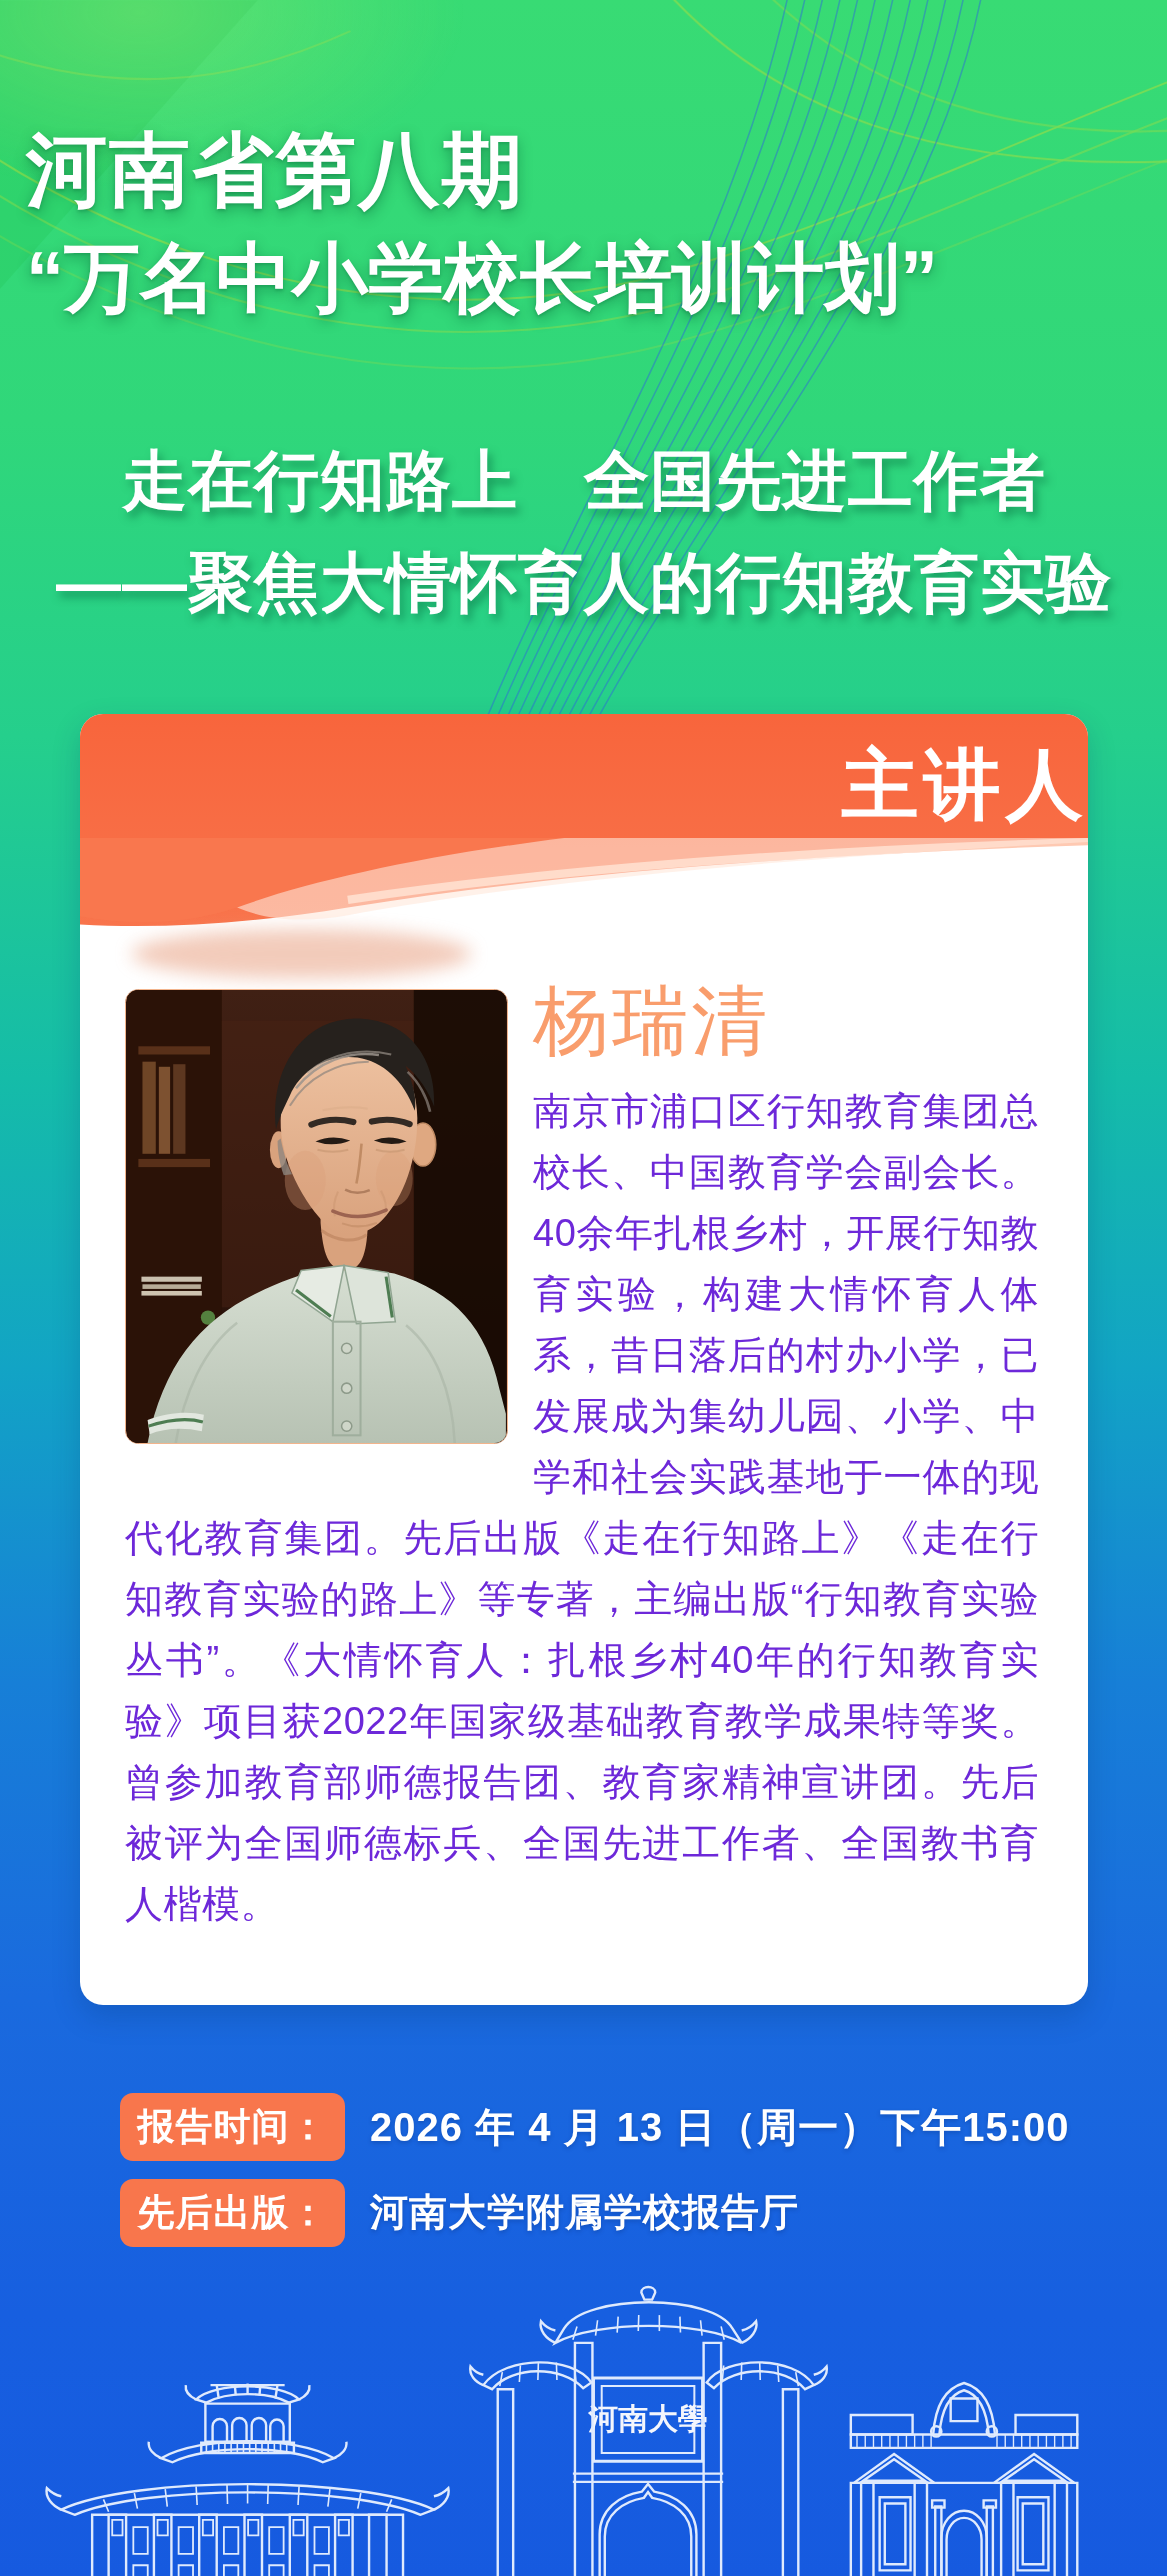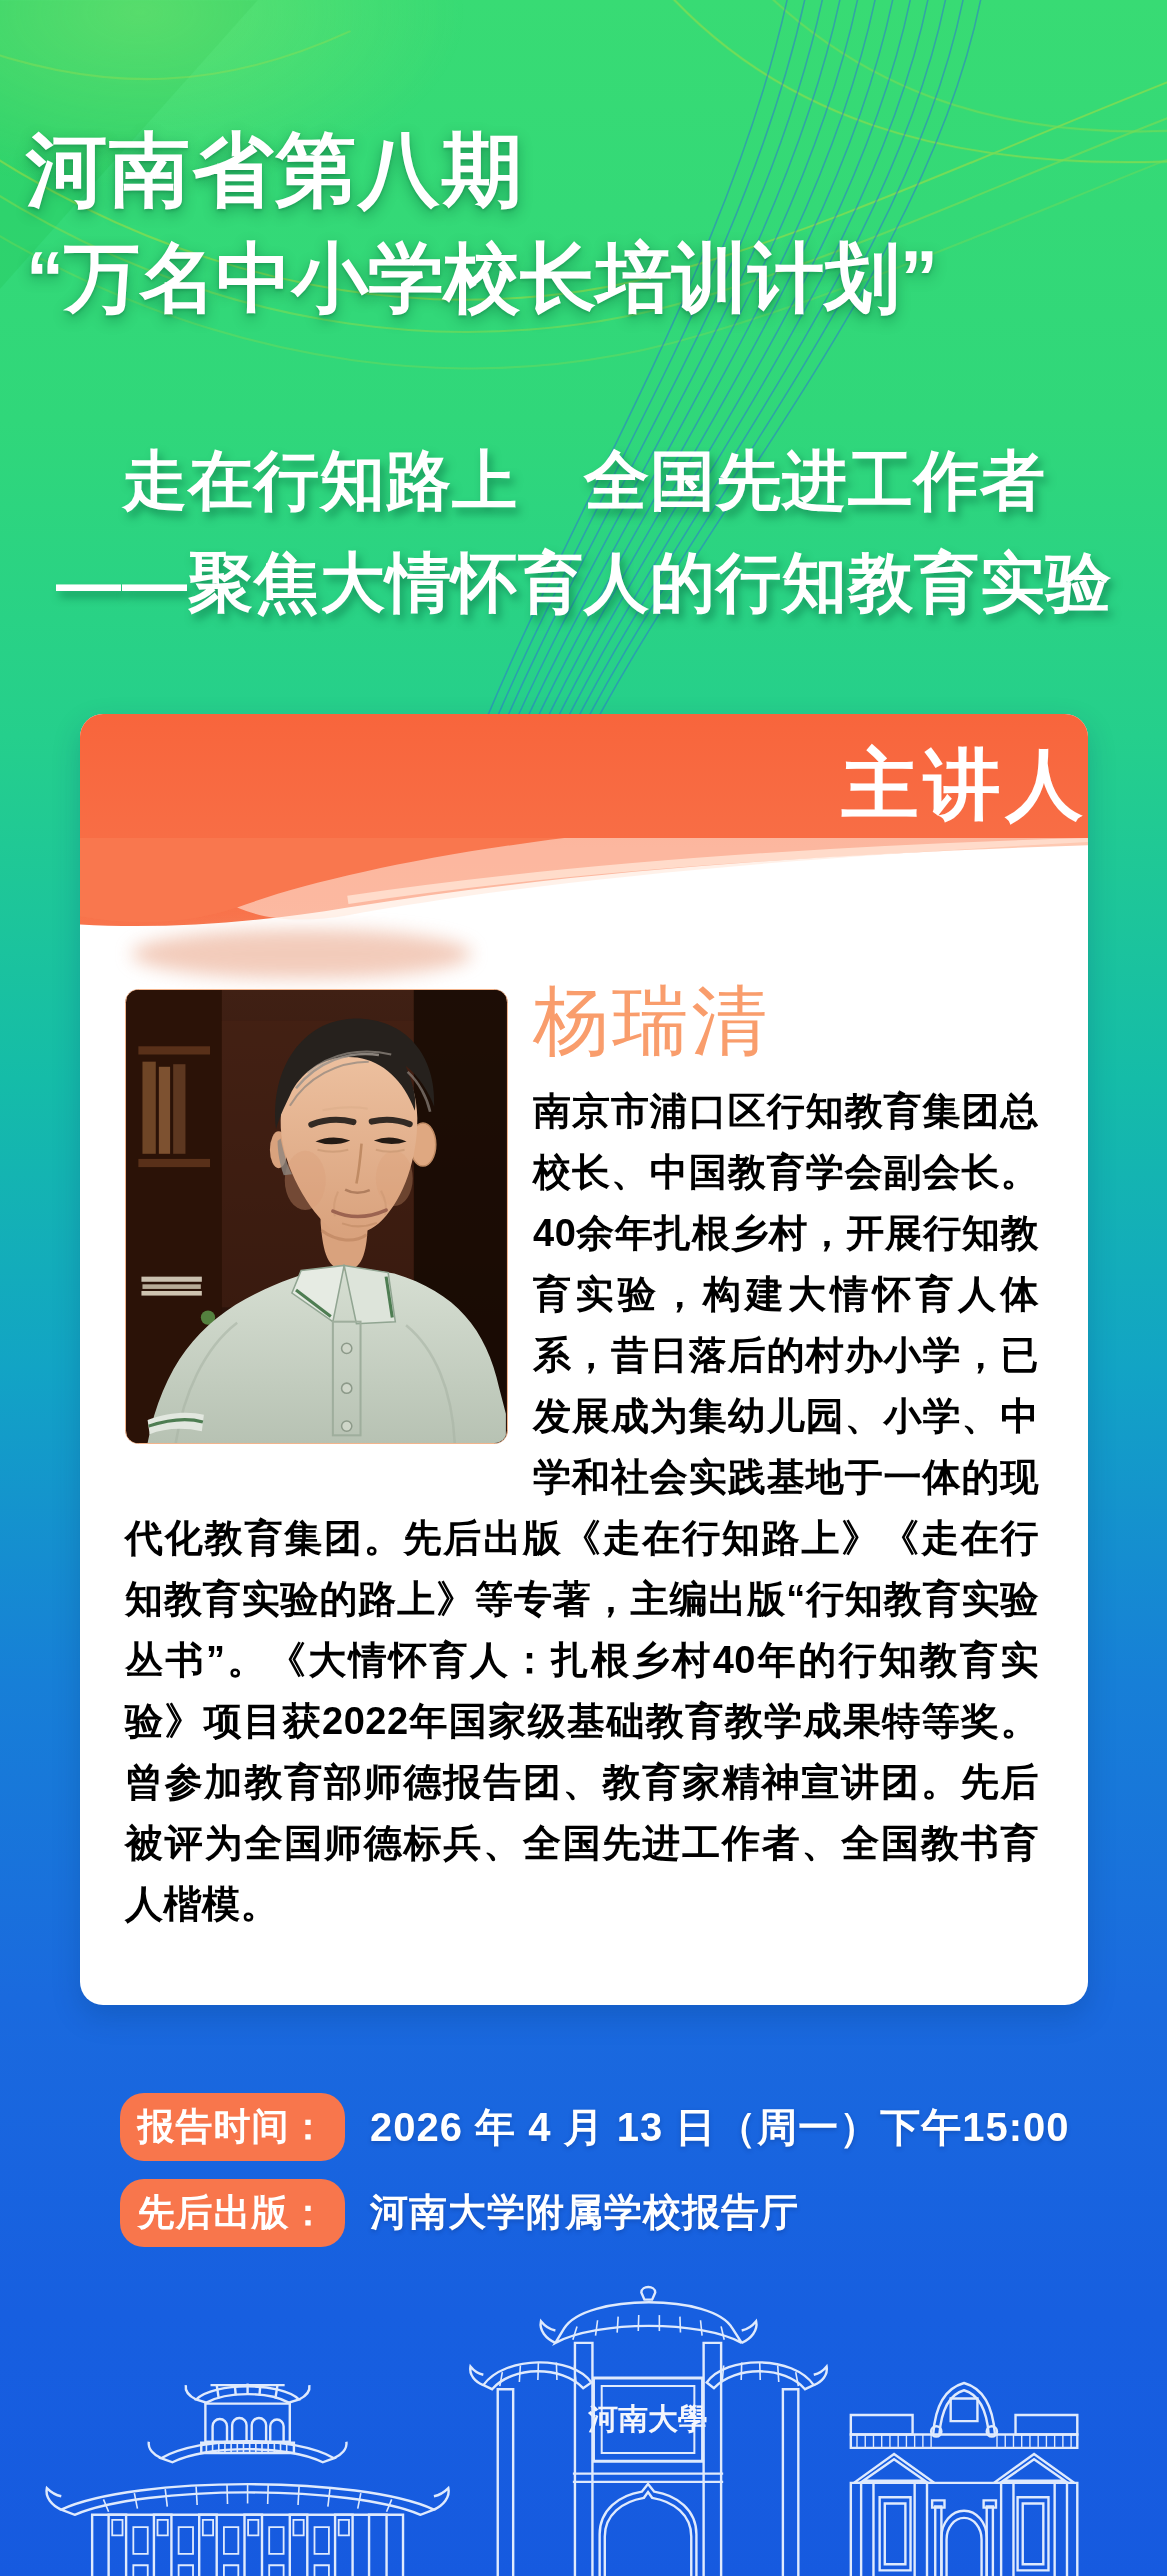--- a/index.html
+++ b/index.html
@@ -30,26 +30,26 @@
     background:linear-gradient(180deg,#f8653c 0%, #f86f47 45%, #f97e55 100%);}
   .card-header-title{position:absolute;top:19.6px;width:100%;text-align:right;
     color:#ffffff;font-size:77px;font-weight:900;letter-spacing:5.2px;}
   .swoosh{position:absolute;left:0;bottom:0;width:100%;height:206px;display:block;}
   .card-content{position:absolute;top:264px;left:45px;right:49px;bottom:18.5px;z-index:3;}
   .photo{float:left;width:381px;height:453px;margin:11.3px 25px 8.2px 0;
     border-radius:13.4px;overflow:hidden;border:1.5px solid #f2b48c;background:#2a140c;}
   .photo svg{display:block;width:100%;height:100%;}
   .speaker-name{margin:3.1px 0 20.6px 0;font-size:76px;line-height:1.05;font-weight:400;
     color:#f99d6c;letter-spacing:3.1px;}
-  .speaker-bio{margin:0;font-size:38px;line-height:61px;color:#000000;font-weight:700;
+  .speaker-bio{margin:0;font-size:38px;line-height:61px;color:#6d28d9;font-weight:400;
     text-align:justify;letter-spacing:0.5px;}
   
   .schedule{position:absolute;left:120px;top:2093px;}
   .schedule-row{display:flex;align-items:center;margin-bottom:17.5px;}
-  .badge{min-width:175px;height:68px;background:#f8764c;border-radius:24px;
+  .badge{min-width:175px;height:68px;background:#f8764c;border-radius:13px;
     display:flex;align-items:center;justify-content:center;padding:0 17.5px;
     color:#ffffff;font-size:37px;font-weight:900;letter-spacing:1px;}
   .sched-value{margin-left:25px;color:#ffffff;font-weight:700;letter-spacing:1px;
     text-shadow:0 1.5px 4.1px rgba(8,40,110,.3);}
   .sched-value.time{font-size:40px;}
   .sched-value.place{font-size:38px;}
   
   .buildings{position:absolute;left:31px;top:2277px;}
   .buildings path,.buildings rect,.buildings line,.buildings circle,.buildings ellipse,.buildings polyline{
     vector-effect:non-scaling-stroke;}

